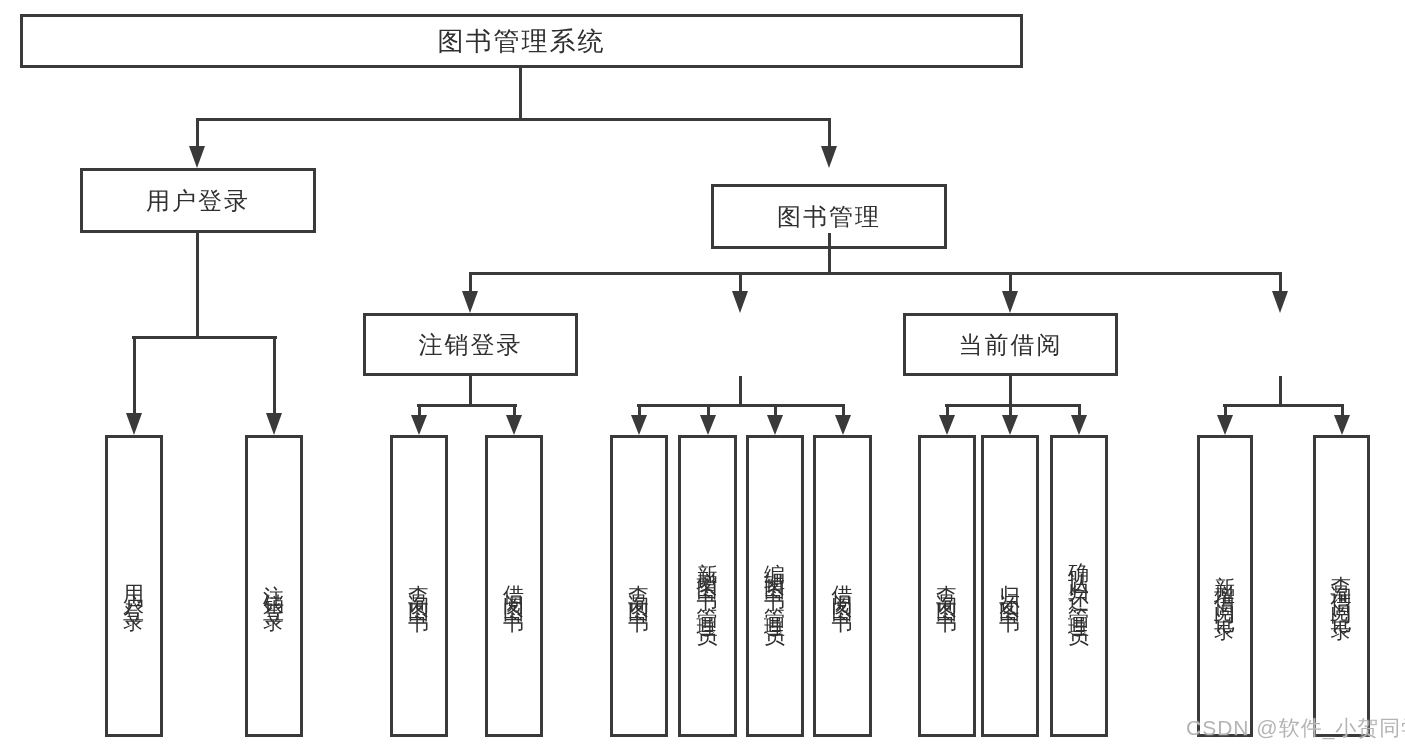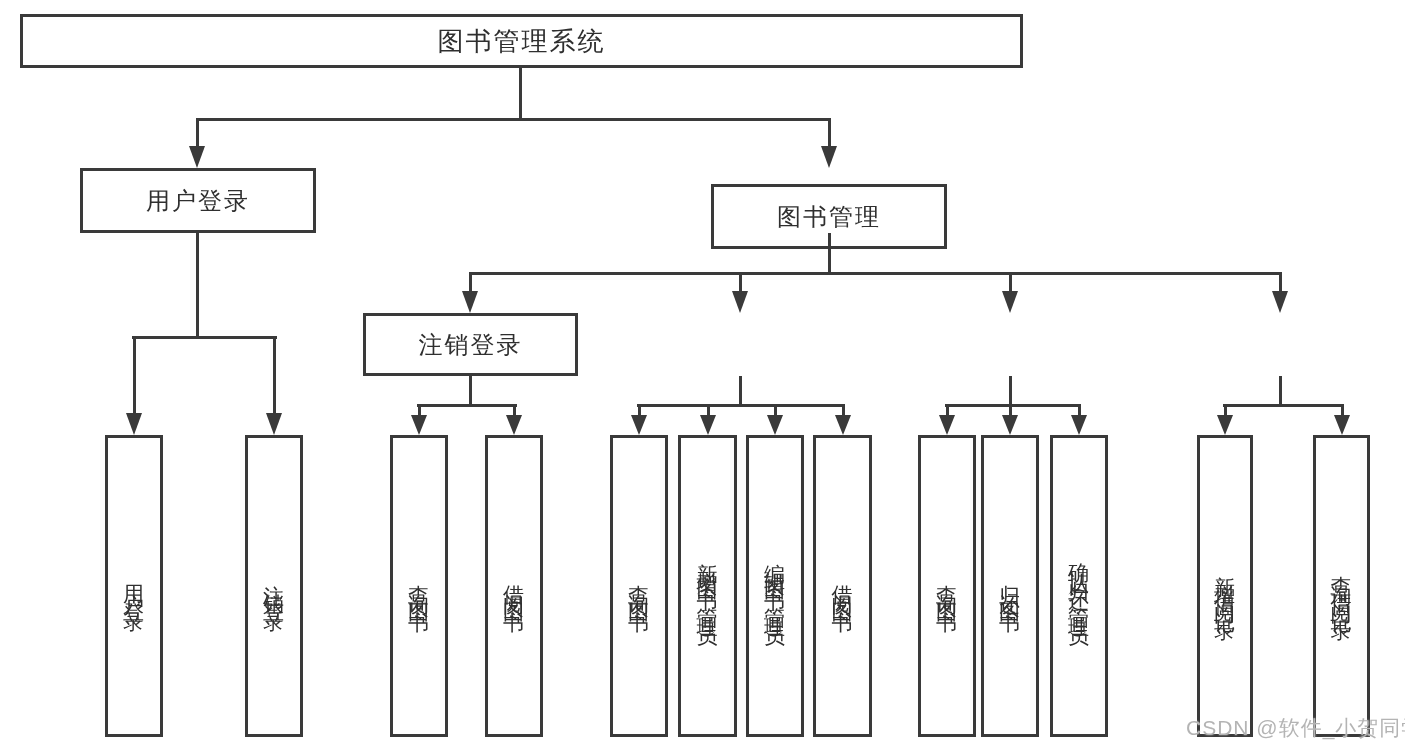--- a/index.html
+++ b/index.html
@@ -76,20 +76,21 @@
   <div class="ln" style="left:469px;top:272px;width:3px;height:21px"></div>
   <div class="ah" style="left:462px;top:291px"></div>
   <div class="ln" style="left:739px;top:272px;width:3px;height:21px"></div>
   <div class="ah" style="left:732px;top:291px"></div>
   <div class="ln" style="left:1009px;top:272px;width:3px;height:21px"></div>
   <div class="ah" style="left:1002px;top:291px"></div>
   <div class="ln" style="left:1279px;top:272px;width:3px;height:21px"></div>
   <div class="ah" style="left:1272px;top:291px"></div>
 
   <div class="box h" style="left:363px;top:313px;width:215px;height:63px">注销登录</div>
+  <div class="box h" style="left:903px;top:313px;width:215px;height:63px">当前借阅</div>
 
   <div class="ln" style="left:469px;top:376px;width:3px;height:30px"></div>
   <div class="ln" style="left:417px;top:404px;width:100px;height:3px"></div>
   <div class="ln" style="left:418px;top:404px;width:3px;height:13px"></div>
   <div class="ah sm" style="left:411px;top:415px"></div>
   <div class="ln" style="left:513px;top:404px;width:3px;height:13px"></div>
   <div class="ah sm" style="left:506px;top:415px"></div>
 
   <div class="ln" style="left:739px;top:376px;width:3px;height:30px"></div>
   <div class="ln" style="left:637px;top:404px;width:208px;height:3px"></div>

